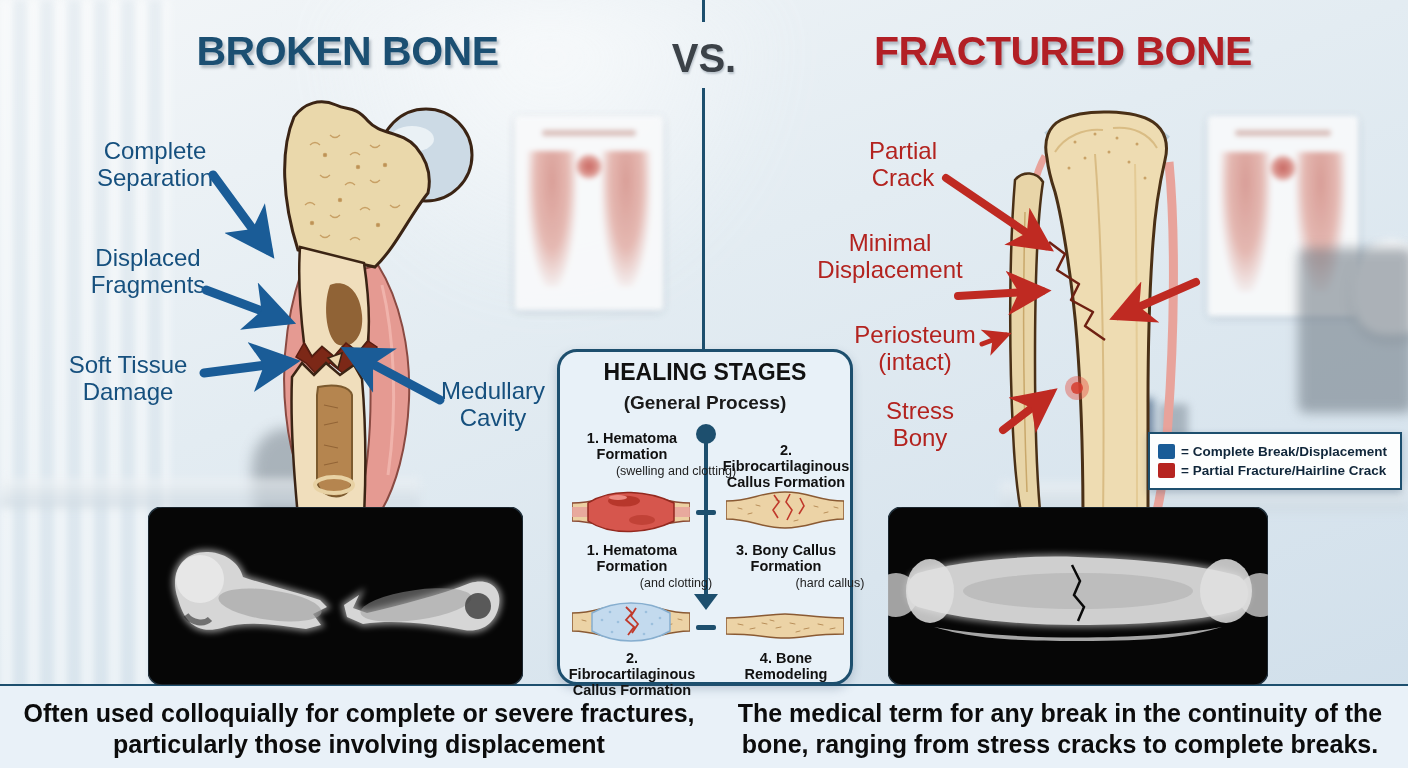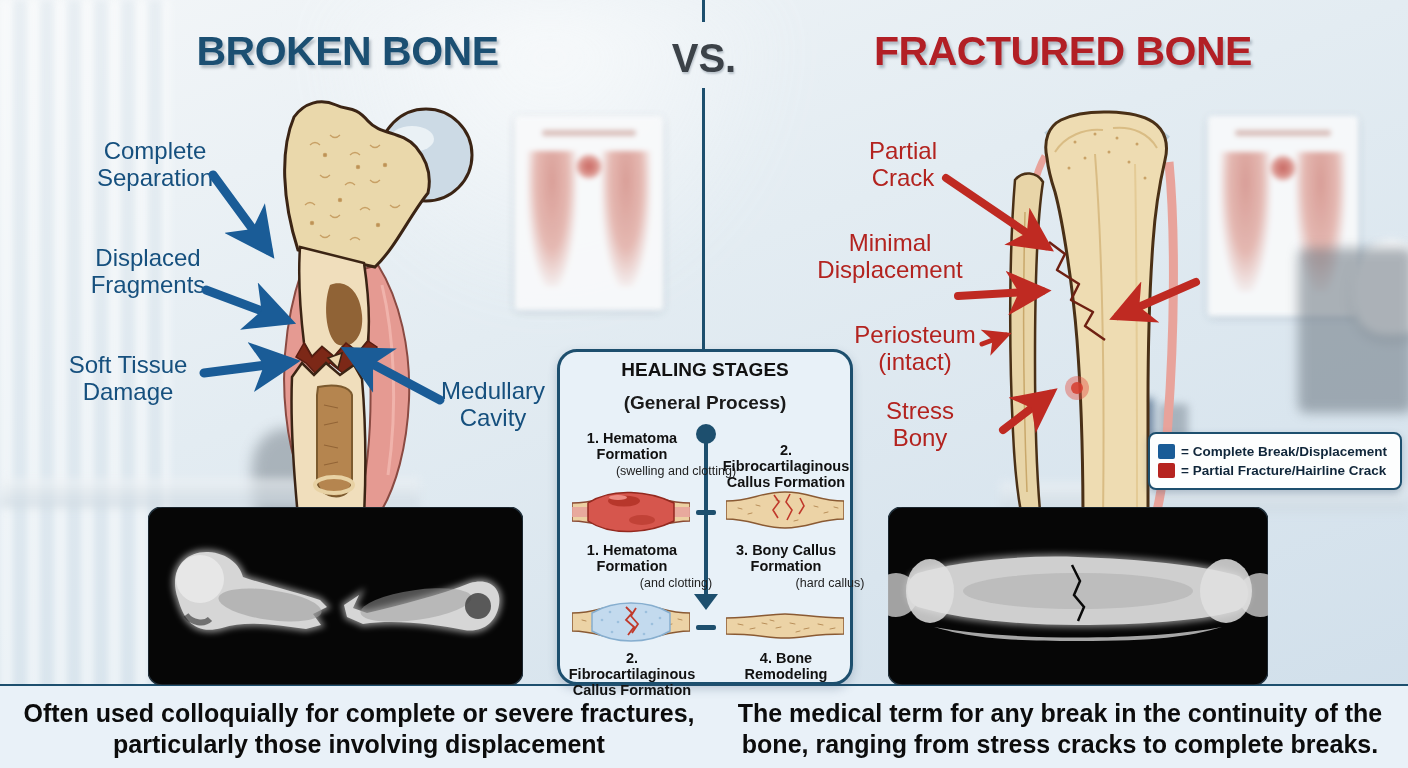--- a/index.html
+++ b/index.html
@@ -38,33 +38,33 @@
   .title-left{color:#1b4f72;}
   .title-right{color:#b21f25;}
   .vs{font-weight:800;font-size:40px;color:#3c4248;text-align:center;text-shadow:1px 2px 2px rgba(40,60,80,.25);}
   
   .note{font-weight:400;font-size:24px;line-height:1.12;text-align:center;white-space:pre-line;}
   .note-blue{color:#16507e;}
   .note-red{color:#b3231f;}
   
   .healing{left:557px;top:349px;width:296px;height:336px;background:#e8f1f8;border:3px solid #1d4f6e;border-radius:20px;
     box-shadow:0 4px 10px rgba(50,80,110,.25);}
-  .healing .htitle{position:absolute;left:0;right:0;top:7px;text-align:center;font-weight:800;font-size:19px;color:#111;}
+  .healing .htitle{position:absolute;left:0;right:0;top:7px;text-align:center;font-weight:800;font-size:23px;color:#111;}
   .healing .hsub{position:absolute;left:0;right:0;top:40px;text-align:center;font-weight:700;font-size:19px;color:#1a1a1a;}
   .stage-label{position:absolute;text-align:center;font-weight:700;font-size:14.5px;line-height:1.12;color:#111;white-space:pre-line;}
   .stage-sub{position:absolute;text-align:center;font-weight:400;font-size:12.5px;color:#222;white-space:pre-line;margin-left:44px;}
   .colL{left:6px;width:132px;}
   .colR{left:160px;width:132px;}
   .stage-img{position:absolute;width:118px;height:44px;}
   .conn-circle{position:absolute;left:136px;top:72px;width:20px;height:20px;border-radius:50%;background:#1d4f6e;}
   .conn-line{position:absolute;left:144px;top:88px;width:4px;height:156px;background:#1d4f6e;}
   .conn-arrow{position:absolute;left:134px;top:242px;width:0;height:0;border-left:12px solid transparent;border-right:12px solid transparent;border-top:16px solid #1d4f6e;}
   .conn-dash{position:absolute;left:136px;width:20px;height:5px;background:#1d4f6e;border-radius:2px;}
   
-  .legend{left:1148px;top:432px;width:254px;height:58px;background:#fdfefe;border:2.5px solid #1d4f6e;border-radius:8px;
+  .legend{left:1148px;top:432px;width:254px;height:58px;background:#fdfefe;border:2.5px solid #1d4f6e;border-radius:0;
     display:flex;flex-direction:column;justify-content:center;gap:4px;padding:4px 8px;box-shadow:0 3px 7px rgba(50,80,110,.3);}
   .legend-row{display:flex;align-items:center;gap:6px;}
   .swatch{width:17px;height:15px;border-radius:2px;flex:0 0 auto;}
   .swatch-blue{background:#1a5c97;}
   .swatch-red{background:#b62420;}
   .legend-text{font-weight:700;font-size:13.5px;color:#10263a;white-space:nowrap;}
   
   .caption-strip{left:0;top:686px;width:1408px;height:82px;background:#e9f1f8;}
   .caption{font-weight:700;font-size:25px;line-height:1.25;color:#0c0c0c;text-align:center;white-space:pre-line;}
   svg{display:block;}

